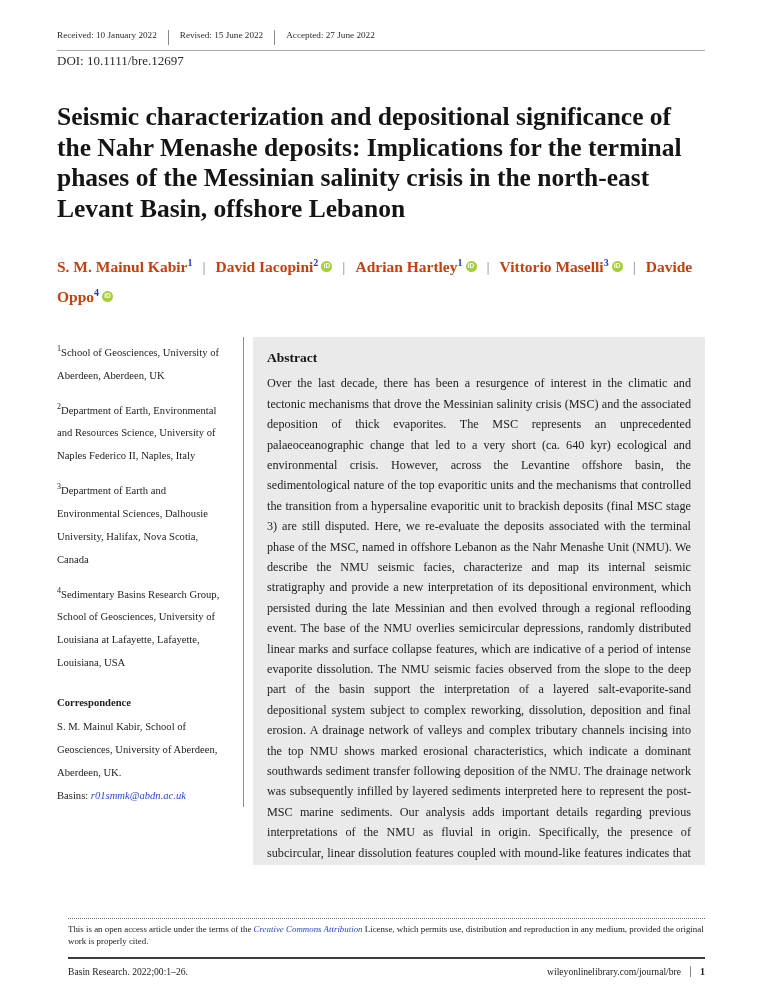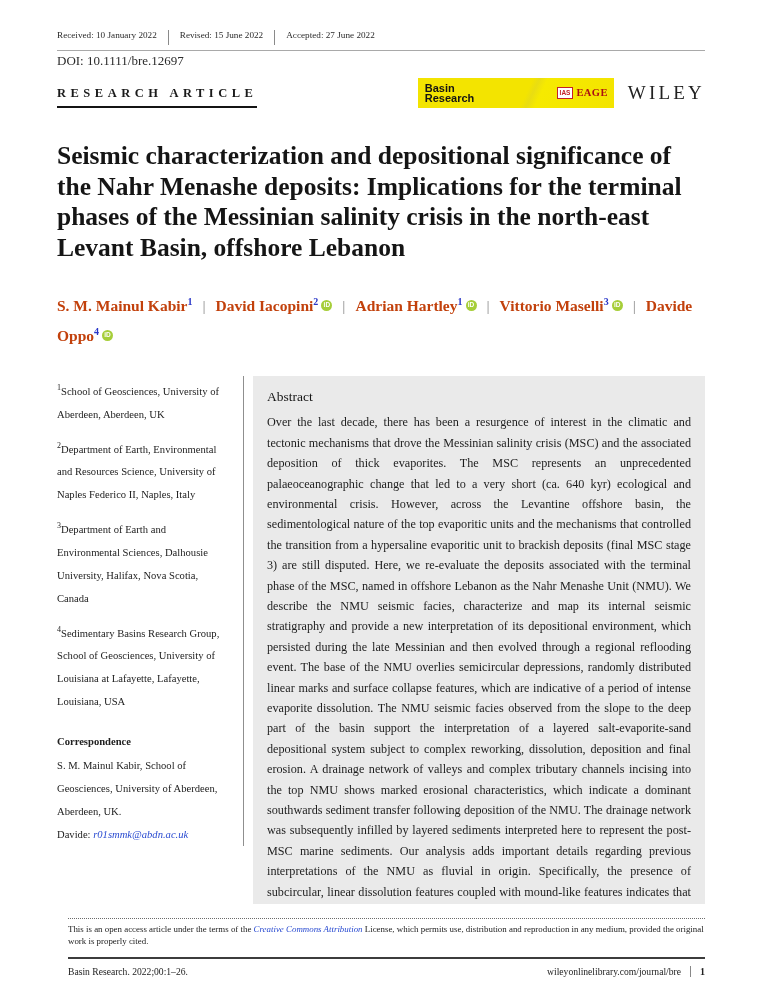--- a/index.html
+++ b/index.html
@@ -64,21 +64,21 @@
   .affiliation sup { font-size:8px; }
   .corr-heading { font-weight:bold; margin-top:17px; }
   .corr-text { margin-top:1px; }
   .email-line { }
   .link-blue { color:#2749d0; text-decoration:none;font-style:italic; }
 
   .abstract-box {
     margin-left:9px; background:#eaeaea; width:452px; height:528px;
     padding:13px 14px 10px 14px; overflow:hidden;
   }
-  .abstract-heading { font-size:13.5px; font-weight:normal; color:#151515; }
+  .abstract-heading { font-size:13.5px; font-weight:bold; color:#151515; }
   .abstract-text { font-size:12.2px; line-height:20.4px; text-align:justify; margin-top:7px; color:#1d1d1d; }
 
   
   .footer { position:absolute; left:68px; right:56px; bottom:23px; }
   .dotted-rule { border:0; border-top:1px dotted #6b6b6b; margin:0; }
   .fineprint { font-size:8.9px; line-height:12.6px; color:#222; margin-top:4px; }
   .fineprint .it { font-style:italic; }
   .footer-rule { border:0; border-top:2px solid #3c3c3c; margin:9px 0 0 0; }
   .bottom-row { display:flex; justify-content:space-between; align-items:center; margin-top:7px; font-size:9.6px; color:#222; }
   .citation .it { }
@@ -93,53 +93,37 @@
   <div class="received-row">
     <span>Received: 10 January 2022</span>
     <span class="vsep"></span>
     <span>Revised: 15 June 2022</span>
     <span class="vsep"></span>
     <span>Accepted: 27 June 2022</span>
   </div>
   <hr class="rule-light">
   <div class="doi">DOI: 10.1111/bre.12697</div>
 
-  <div class="logo-row">
-    <div class="research-article">RESEARCH ARTICLE</div>
-    <div class="logos">
-      <div class="br-logo">
-        <div class="br-text">
-          <span>Basin</span>
-          <span>Research</span>
-        </div>
-        <div class="ias-eage">
-          <span class="ias-box">IAS</span>
-          <span class="eage">EAGE</span>
-        </div>
-      </div>
-      <div class="wiley">WILEY</div>
-    </div>
-  </div>
 
   <h1 class="title" style="margin-bottom:0;">Seismic characterization and depositional significance of the Nahr Menashe deposits: Implications for the terminal phases of the Messinian salinity crisis in the north-east Levant Basin, offshore Lebanon</h1>
 
   <div class="authors"><span class="author"><span class="author-name">S. M. Mainul Kabir</span><sup>1</sup></span><span class="author-sep">|</span><span class="author"><span class="author-name">David Iacopini</span><sup>2</sup><span class="orcid">iD</span></span><span class="author-sep">|</span><span class="author"><span class="author-name">Adrian Hartley</span><sup>1</sup><span class="orcid">iD</span></span><span class="author-sep">|</span><span class="author"><span class="author-name">Vittorio Maselli</span><sup>3</sup><span class="orcid">iD</span></span><span class="author-sep">|</span><span class="author"><span class="author-name">Davide Oppo</span><sup>4</sup><span class="orcid">iD</span></span></div>
 
   <div class="columns">
     <div class="sidebar">
       <div>
           <p class="affiliation"><sup>1</sup>School of Geosciences, University of Aberdeen, Aberdeen, UK</p>
           <p class="affiliation"><sup>2</sup>Department of Earth, Environmental and Resources Science, University of Naples Federico II, Naples, Italy</p>
           <p class="affiliation"><sup>3</sup>Department of Earth and Environmental Sciences, Dalhousie University, Halifax, Nova Scotia, Canada</p>
           <p class="affiliation"><sup>4</sup>Sedimentary Basins Research Group, School of Geosciences, University of Louisiana at Lafayette, Lafayette, Louisiana, USA</p>
         </div>
       <div class="corr-heading">Correspondence</div>
       <div class="corr-text">S. M. Mainul Kabir, School of Geosciences, University of Aberdeen, Aberdeen, UK.</div>
       <div class="email-line">
-        <span>Davide: </span><a href="#" class="link-blue">r01smmk@abdn.ac.uk</a>
+        <span>Basins: </span><a href="#" class="link-blue">r01smmk@abdn.ac.uk</a>
       </div>
     </div>
     <div class="abstract-box">
       <div class="abstract-heading">Abstract</div>
       <div class="abstract-text">Over the last decade, there has been a resurgence of interest in the climatic and tectonic mechanisms that drove the Messinian salinity crisis (MSC) and the associated deposition of thick evaporites. The MSC represents an unprecedented palaeoceanographic change that led to a very short (ca. 640 kyr) ecological and environmental crisis. However, across the Levantine offshore basin, the sedimentological nature of the top evaporitic units and the mechanisms that controlled the transition from a hypersaline evaporitic unit to brackish deposits (final MSC stage 3) are still disputed. Here, we re-evaluate the deposits associated with the terminal phase of the MSC, named in offshore Lebanon as the Nahr Menashe Unit (NMU). We describe the NMU seismic facies, characterize and map its internal seismic stratigraphy and provide a new interpretation of its depositional environment, which persisted during the late Messinian and then evolved through a regional reflooding event. The base of the NMU overlies semicircular depressions, randomly distributed linear marks and surface collapse features, which are indicative of a period of intense evaporite dissolution. The NMU seismic facies observed from the slope to the deep part of the basin support the interpretation of a layered salt-evaporite-sand depositional system subject to complex reworking, dissolution, deposition and final erosion. A drainage network of valleys and complex tributary channels incising into the top NMU shows marked erosional characteristics, which indicate a dominant southwards sediment transfer following deposition of the NMU. The drainage network was subsequently infilled by layered sediments interpreted here to represent the post-MSC marine sediments. Our analysis adds important details regarding previous interpretations of the NMU as fluvial in origin. Specifically, the presence of subcircular, linear dissolution features coupled with mound-like features indicates that the NMU is composed dominantly of evaporites that were subject to dissolution prior to erosion associated</div>
     </div>
   </div>
 
 </div>
 

